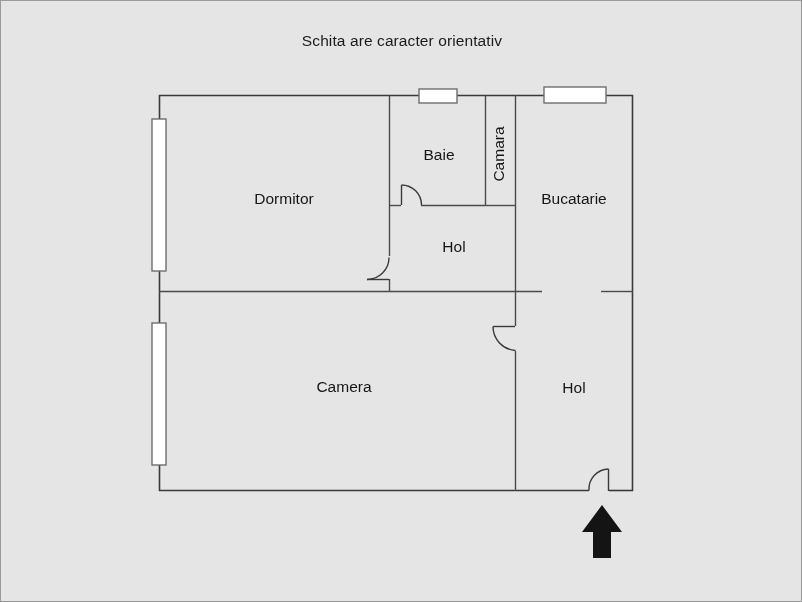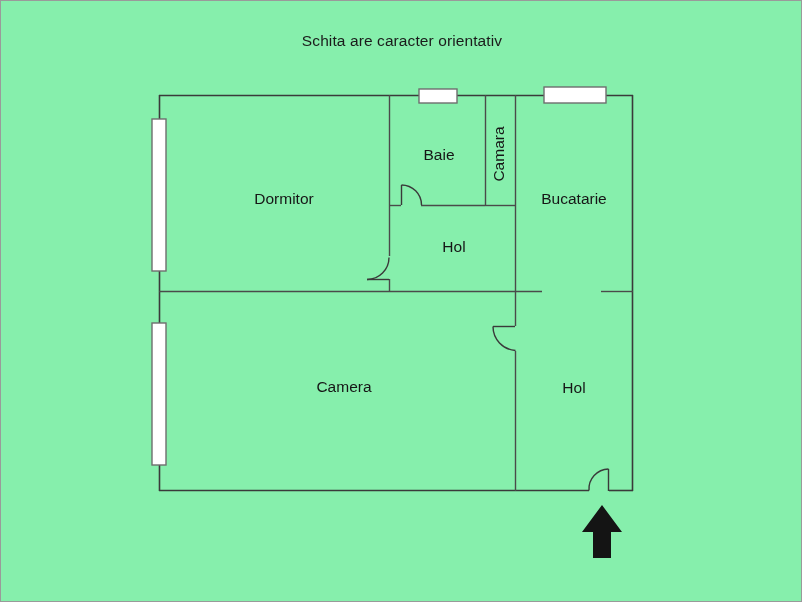--- a/index.html
+++ b/index.html
@@ -13,21 +13,21 @@
     height: 602px;
     font-family: "Liberation Sans", sans-serif;
     overflow: hidden;
   }
   #page {
     position: relative;
     width: 802px;
     height: 602px;
     box-sizing: border-box;
     border: 1px solid #9a9a9a;
-    background: #86efac;
+    background: #e5e5e5;
   }
   #plan-title {
     position: absolute;
     left: 0;
     top: 31px;
     width: 802px;
     text-align: center;
     font-size: 15.5px;
     color: #1b1b1b;
     letter-spacing: 0.1px;

